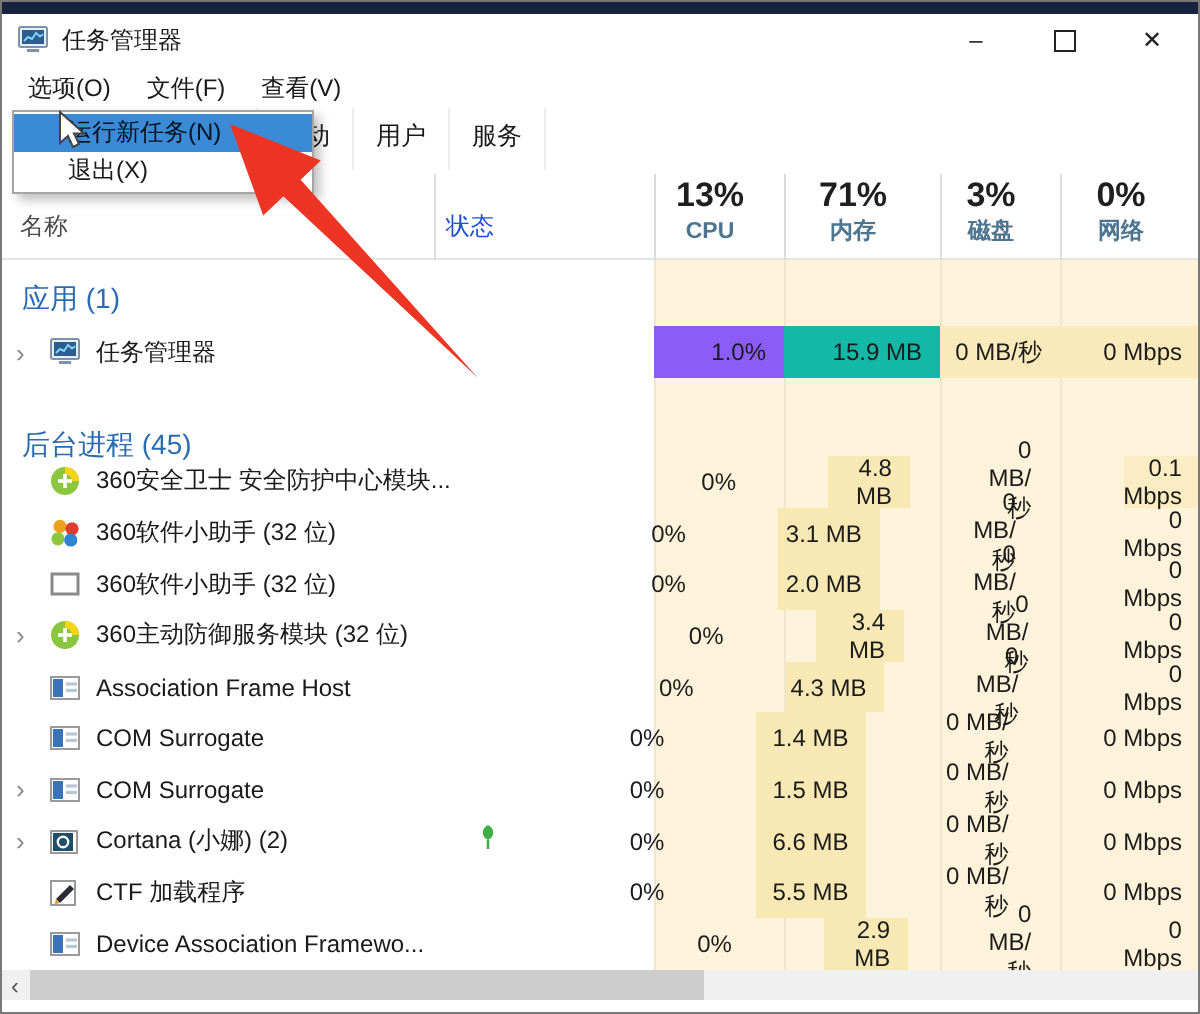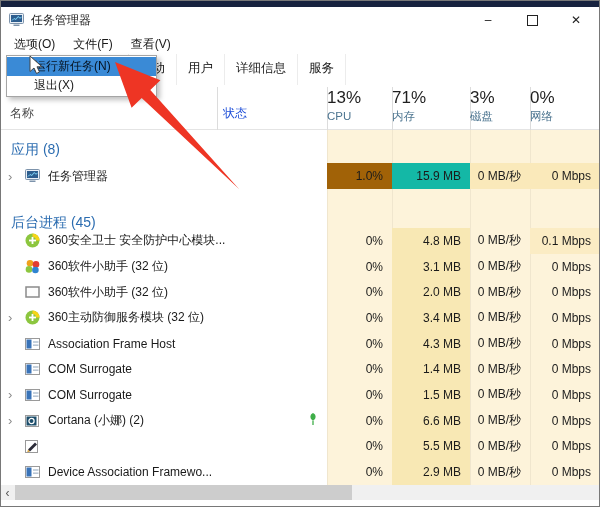--- a/index.html
+++ b/index.html
@@ -22,46 +22,46 @@
   .menubar .mitem{padding:3px 9px;font-size:12px;color:#1a1a1a;}
   
   .tabbar{position:absolute;top:55px;left:128px;height:30px;display:flex;align-items:flex-end;z-index:5;}
   .tab{padding:6px 11px 8px 11px;font-size:12.5px;color:#1a1a1a;border-right:1px solid #ececec;}
   .tab:first-child{border-left:1px solid #ececec;}
   
   .colheader{position:absolute;top:85px;left:0;width:600px;height:45px;background:#fff;border-bottom:1px solid #e4e4e4;box-sizing:border-box;}
   .vsep{position:absolute;top:2px;width:1px;height:43px;background:#dcdcdc;}
   .h-name{position:absolute;left:10px;bottom:7px;font-size:12px;color:#4a4a4a;}
   .h-status{position:absolute;left:223px;bottom:7px;font-size:12px;color:#1d4ed8;}
-  .h-stat{position:absolute;top:2px;height:43px;text-align:left;padding-right:9px;box-sizing:border-box;}
+  .h-stat{position:absolute;top:2px;height:43px;text-align:center;padding-right:9px;box-sizing:border-box;font-weight:bold;}
   .h-stat .pct{font-size:17px;color:#1f1f1f;line-height:22px;}
   .h-stat .lbl{font-size:11.5px;color:#4d7590;line-height:14px;}
   
   .parea{position:absolute;top:130px;left:0;width:600px;height:355px;background:#fff;}
   .colbg{position:absolute;top:0;height:355px;background:#fdf3da;border-left:1px solid rgba(0,0,0,0.05);box-sizing:border-box;}
   .colbg.c1{left:327px;width:65px;}
   .colbg.c2{left:392px;width:78px;}
   .colbg.c3{left:470px;width:60px;}
   .colbg.c4{left:530px;width:70px;}
   .ghead{position:absolute;left:0;width:320px;font-size:14px;color:#2b6cb0;padding-left:11px;line-height:26px;box-sizing:border-box;}
   .prow{position:absolute;left:0;width:600px;height:26px;display:flex;}
   .rows{position:absolute;top:98px;left:0;width:600px;}
-  .rows .prow{position:relative;height:25.7px;}
+  .rows .prow{position:relative;height:25.7px;gap:37px;}
   .c-name{width:217px;display:flex;align-items:center;padding-left:8px;box-sizing:border-box;}
   .chev{width:17px;font-size:13px;color:#8a8a8a;flex:none;}
   .icon-slot{width:17px;margin-right:6px;flex:none;display:flex;align-items:center;}
   .pname{font-size:12px;color:#1a1a1a;white-space:nowrap;}
   .c-status{width:110px;position:relative;}
   .c-status .leaf{position:absolute;right:9px;top:50%;transform:translateY(-50%);}
   .c-num{box-sizing:border-box;text-align:right;padding-right:9px;font-size:12px;color:#1b1b1b;display:flex;align-items:center;justify-content:flex-end;}
   .c-cpu{width:65px;}
   .c-mem{width:78px;background:#f8e8b4;}
   .c-disk{width:60px;}
   .c-net{width:70px;}
-  .hot .c-cpu{background:#a16207;}
+  .hot .c-cpu{background:#8b5cf6;}
   .hot .c-mem{background:#14b8a6;}
   .hot .c-disk,.hot .c-net{background:#fae9ba;}
   .warm{background:#fbecc4 !important;}
   
   .hscroll{position:absolute;top:485px;left:0;width:600px;height:15px;background:#f0f0f0;}
   .sb-btn{position:absolute;left:0;top:0;width:15px;height:15px;display:flex;align-items:center;justify-content:center;font-size:12px;color:#555;}
   .sb-thumb{position:absolute;left:15px;top:0;width:337px;height:15px;background:#cdcdcd;}
   
   .dropdown{position:absolute;top:55px;left:6px;width:149px;background:#fff;border:1px solid #a5a5a5;box-shadow:3px 3px 5px rgba(0,0,0,0.25);z-index:40;padding:1px 0;}
   .ditem{height:19px;line-height:19px;padding-left:27px;font-size:12px;color:#1a1a1a;}
@@ -95,21 +95,20 @@
 
 <div class="menubar">
   <span class="mitem">选项(O)</span>
   <span class="mitem">文件(F)</span>
   <span class="mitem">查看(V)</span>
 </div>
 
 <div class="tabbar">
   <span class="tab">启动</span>
   <span class="tab">用户</span>
-  <span class="tab">详细信息</span>
   <span class="tab">服务</span>
 </div>
 
 <div class="colheader">
   <div class="vsep" style="left:217px;"></div>
   <div class="vsep" style="left:327px;"></div>
   <div class="vsep" style="left:392px;"></div>
   <div class="vsep" style="left:470px;"></div>
   <div class="vsep" style="left:530px;"></div>
   <span class="h-name">名称</span>
@@ -131,21 +130,21 @@
     <div class="lbl">网络</div>
   </div>
 </div>
 
 <div class="parea">
   <div class="colbg c1"></div>
   <div class="colbg c2"></div>
   <div class="colbg c3"></div>
   <div class="colbg c4"></div>
 
-  <div class="ghead" style="top:6px;">应用 (8)</div>
+  <div class="ghead" style="top:6px;">应用 (1)</div>
 
   <div class="prow hot" style="top:33px;">
     <div class="c-name">
       <span class="chev">›</span>
       <span class="icon-slot">
         <svg width="15" height="14" viewBox="0 0 15 14">
             <rect x="0.5" y="0.5" width="14" height="10" rx="1" fill="#e8eef5" stroke="#7d93ab"></rect>
             <rect x="2" y="2" width="11" height="7" fill="#2d5d8e"></rect>
             <polyline points="3,7.5 5,5.5 7,6.5 9,3.5 11,5.2 12.5,4.2" stroke="#7fd4f7" stroke-width="1" fill="none"></polyline>
             <rect x="4.5" y="11.5" width="6" height="1.5" fill="#7d93ab"></rect>
@@ -329,20 +328,21 @@
     <div class="prow">
       <div class="c-name">
         <span class="chev"></span>
         <span class="icon-slot">
           <svg width="14" height="14" viewBox="0 0 14 14">
               <rect x="0.5" y="1.5" width="12" height="12" fill="#fff" stroke="#999"></rect>
               <path d="M3 10.5 L10 3.5 L12 5.5 L5 12.5 Z" fill="#2b2b38"></path>
               <path d="M3 10.5 L5 12.5 L2.2 13.2 Z" fill="#d8a13a"></path>
             </svg>
         </span>
+        <span class="pname">CTF 加载程序</span>
       </div>
       <div class="c-status"></div>
       <div class="c-num c-cpu">0%</div>
       <div class="c-num c-mem">5.5 MB</div>
       <div class="c-num c-disk">0 MB/秒</div>
       <div class="c-num c-net">0 Mbps</div>
     </div>
 
     <div class="prow">
       <div class="c-name">

